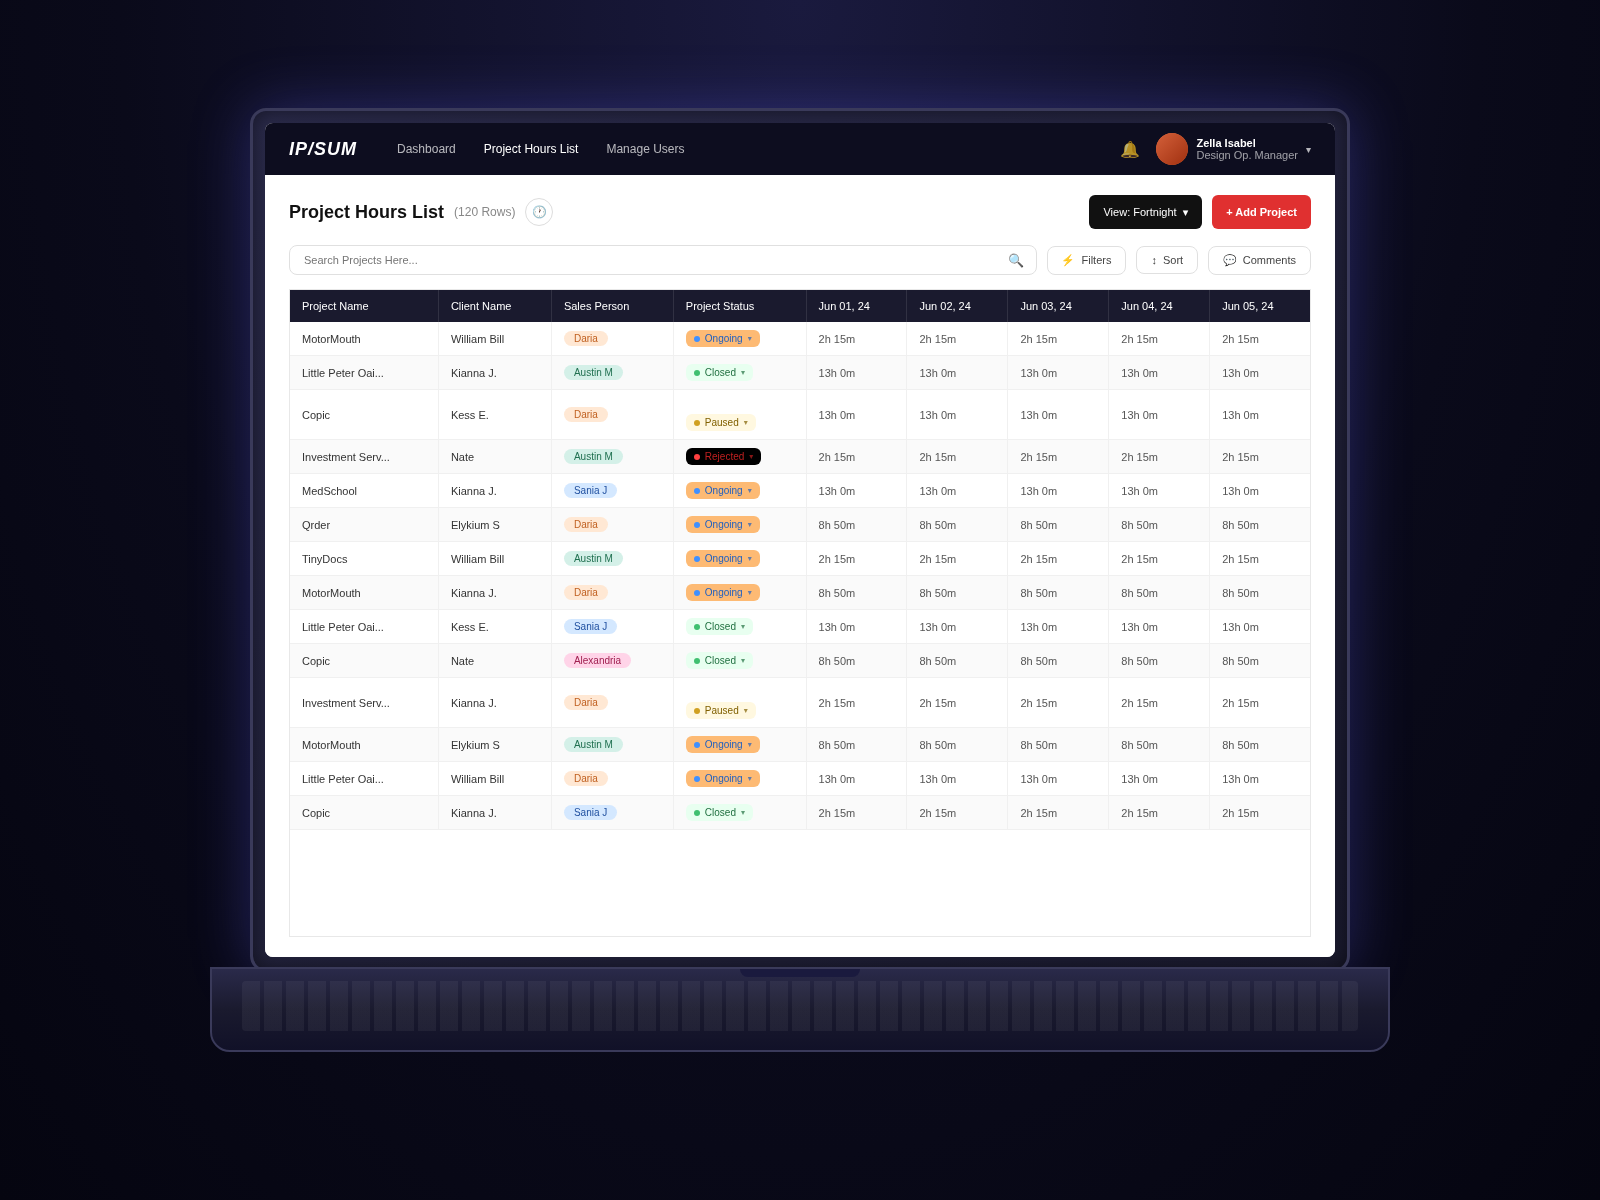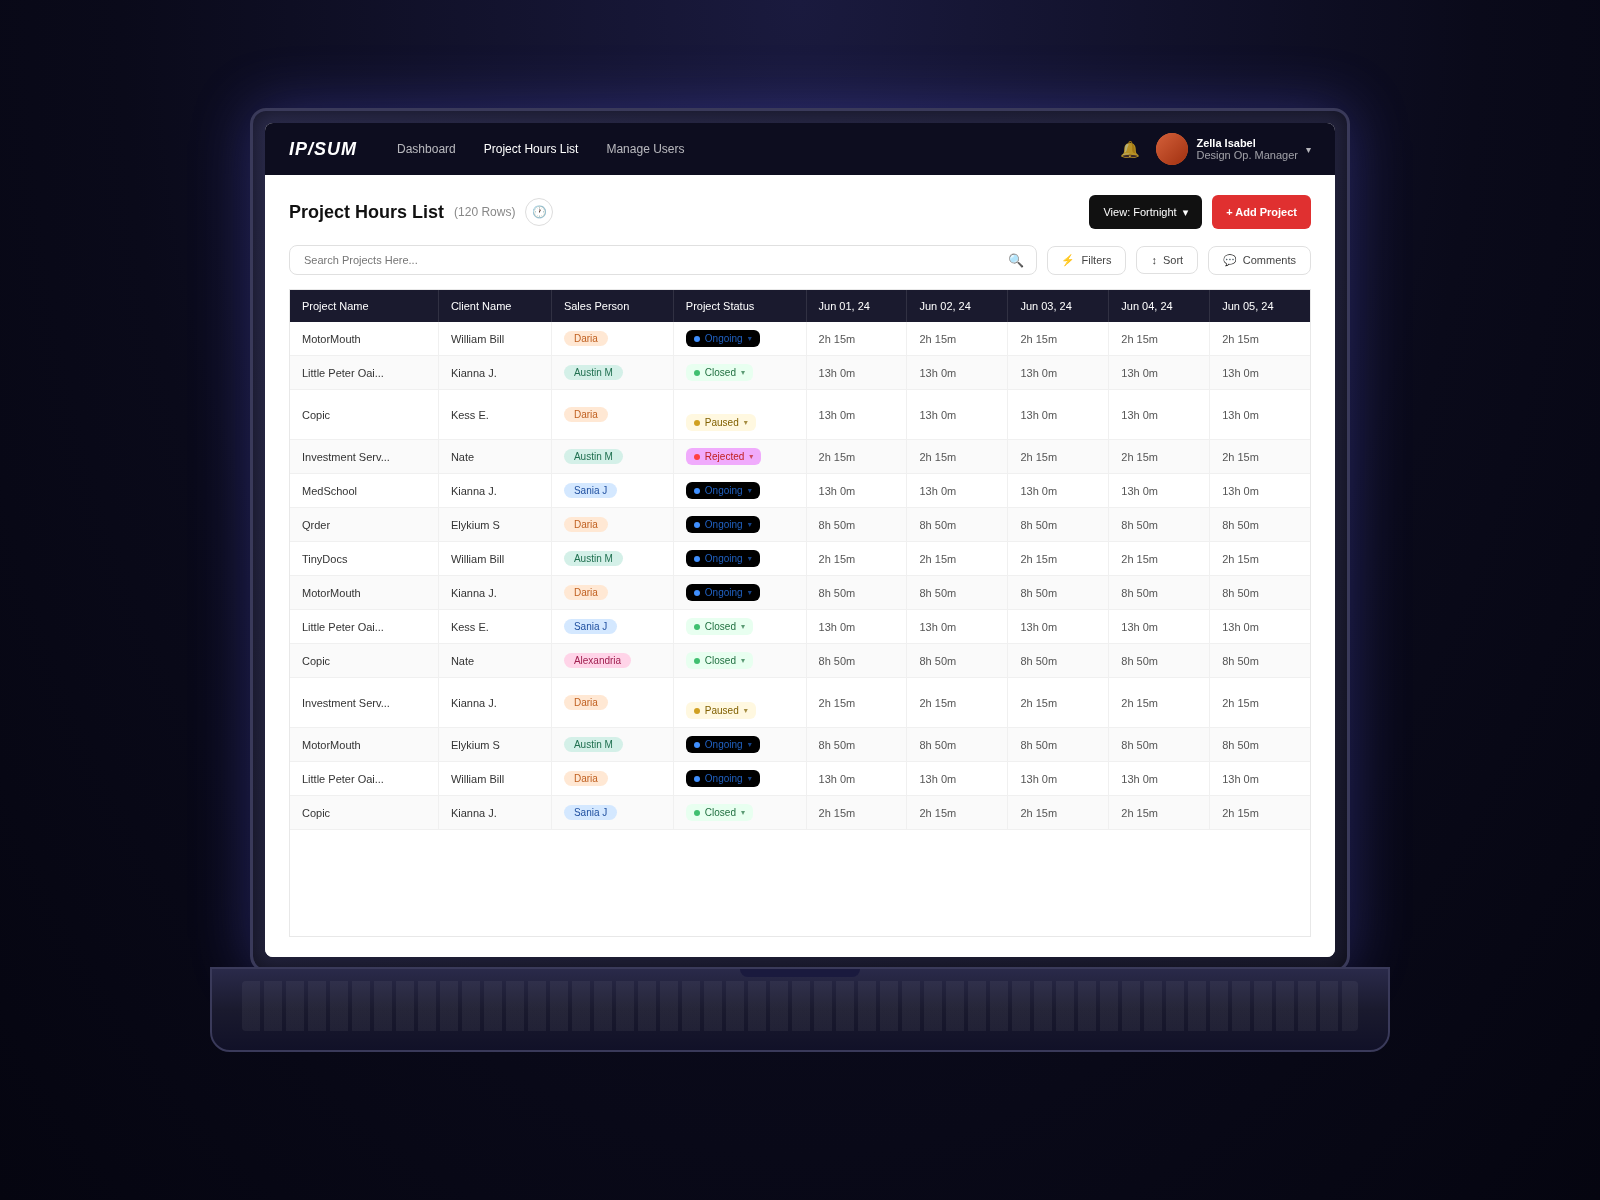--- a/index.html
+++ b/index.html
@@ -392,30 +392,30 @@
       height: 6px;
       border-radius: 50%;
       flex-shrink: 0;
     }
 
     .status-chevron {
       font-size: 8px;
       opacity: 0.7;
     }
 
-    .status-ongoing { background: #000000; color: #2060c0; }
+    .status-ongoing { background: #fdba74; color: #2060c0; }
     .status-ongoing .status-dot { background: #4090ff; }
 
     .status-closed { background: #e8fff0; color: #207040; }
     .status-closed .status-dot { background: #40c070; }
 
     .status-paused { background: #fff8e0; color: #806000; margin-top: 16px; }
     .status-paused .status-dot { background: #d0a020; }
 
-    .status-rejected { background: #f0abfc; color: #c02020; justify-content: space-between; }
+    .status-rejected { background: #000000; color: #c02020; justify-content: space-between; }
     .status-rejected .status-dot { background: #ff4040; }
 
     .hours-cell {
       color: #555;
       font-size: 11px;
     }
   </style>
 </head>
 <body>
 

